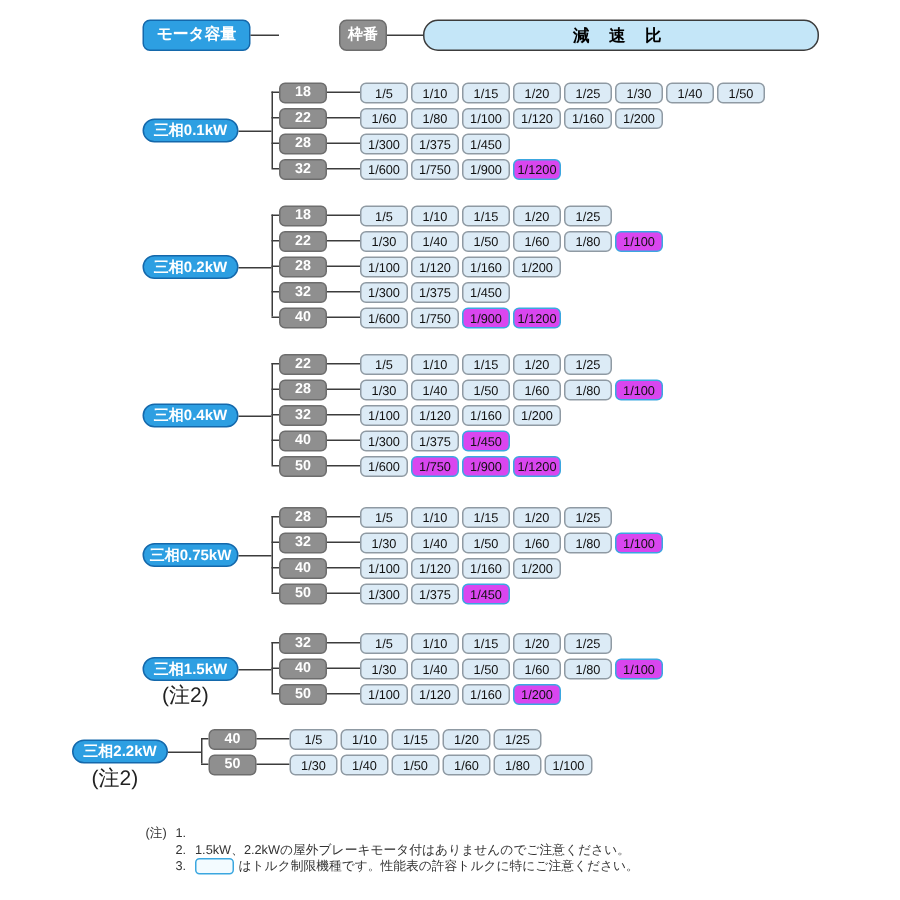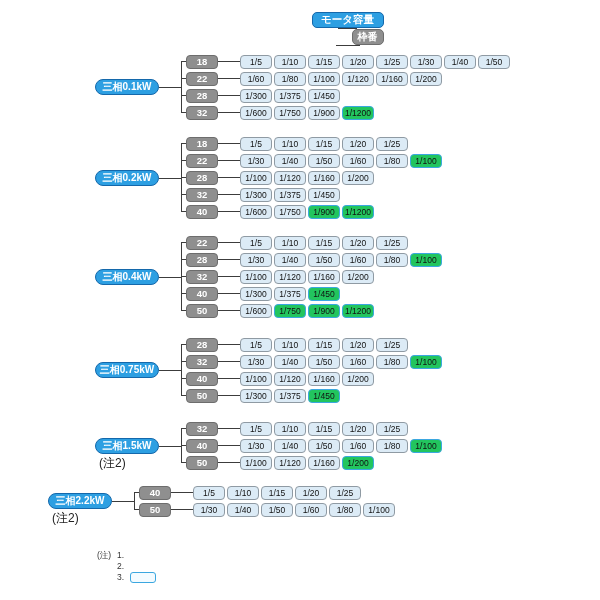--- a/index.html
+++ b/index.html
@@ -1,45 +1,45 @@
 <!DOCTYPE html>
 <html><head>
 <meta charset="utf-8">
 <style>
   html,body{margin:0;padding:0;background:#fff;}
   body{width:600px;height:600px;font-family:"Liberation Sans","DejaVu Sans",sans-serif;}
   .canvas{position:relative;width:600px;height:600px;overflow:hidden;background:#fff;}
 
   
-  .header-row{display:flex;align-items:center;margin:12px 0 0 95px;height:22px;flex-direction:column;}
+  .header-row{display:flex;align-items:center;margin:12px 0 0 95px;height:22px;}
   .btn-blue{background:#2d9fe2;border:1.5px solid #1468ab;border-radius:5px;color:#fff;
     font-weight:bold;display:flex;align-items:center;justify-content:center;box-sizing:border-box;}
   .motor-btn{width:72px;height:21px;font-size:10.5px;}
   .frame-btn{width:32px;height:21px;background:#8f8f8f;border:1.5px solid #6d6d6d;border-radius:5px;
     color:#fff;font-weight:bold;font-size:10px;display:flex;align-items:center;justify-content:center;box-sizing:border-box;margin-left:40px;}
   .ratio-header{width:264px;height:21px;background:#c4e6f8;border:1.5px solid #3c3c3c;border-radius:10px;
     color:#000;font-weight:bold;font-size:11px;letter-spacing:5px;display:flex;align-items:center;justify-content:center;box-sizing:border-box;}
   .hline{border-top:1.5px solid #3c3c3c;height:0;}
   .h1{width:19px;}.h2{width:24px;}
 
   
   .group{position:relative;margin-left:95px;width:505px;}
   .glabel{position:absolute;left:0;top:50%;transform:translateY(-50%);width:64px;height:16px;font-size:10px;border-radius:8px;}
-  .gnote{position:absolute;left:4px;top:calc(50% + 9px);font-size:12px;color:#222;}
+  .gnote{position:absolute;left:13px;top:calc(50% + 9px);font-size:14px;color:#222;}
   .glabel-line{position:absolute;left:64px;width:22px;top:50%;border-top:1.5px solid #3c3c3c;height:0;}
   .trunk{position:absolute;left:86px;top:8px;border-left:1.5px solid #3c3c3c;width:0;}
   .rows{margin-left:86px;}
   .row{display:flex;align-items:center;height:17px;}
   .branch{width:5px;border-top:1.5px solid #3c3c3c;height:0;flex:none;}
   .fbox{width:32px;height:14px;background:#8f8f8f;border:1px solid #6d6d6d;border-radius:4px;color:#fff;
     font-weight:bold;font-size:9.5px;display:flex;align-items:center;justify-content:center;box-sizing:border-box;flex:none;text-align:center;}
   .flink{width:22px;border-top:1.5px solid #3c3c3c;height:0;flex:none;}
   .rbox{width:32px;height:14px;margin-right:2px;background:#dcebf6;border:1px solid #8f9aa3;border-radius:4px;
     color:#111;font-size:8.5px;display:flex;align-items:center;justify-content:center;box-sizing:border-box;flex:none;}
-  .rbox.hl{background:#22c55e;border:1.5px solid #3ba7e0;}
+  .rbox.hl{background:#d946ef;border:1.5px solid #3ba7e0;}
 
   
   .footnotes{margin:32px 0 0 97px;font-size:8.5px;line-height:11px;color:#333;}
   .fn-row{display:flex;align-items:center;white-space:nowrap;}
   .fn-prefix{width:20px;flex:none;}
   .fn-num{width:13px;flex:none;}
   .ind1{margin-left:33px;}
   .ind0{margin-left:20px;}
   .note-box{display:inline-block;width:24px;height:9px;background:#f3fbff;border:1.5px solid #3ba7e0;
     border-radius:3px;margin-right:3px;flex:none;}
@@ -47,20 +47,21 @@
 </head>
 <body>
 
 <div class="canvas">
 
   <div class="header-row">
     <div class="btn-blue motor-btn">モータ容量</div>
     <div class="hline h1"></div>
     <div class="frame-btn">枠番</div>
     <div class="hline h2"></div>
+    <div class="ratio-header">減 速 比</div>
   </div>
 
   <div id="groups">
       <div class="group" style="margin-top: 19px; height: 68px;">
         <div class="btn-blue glabel">三相0.1kW</div>
         <div class="glabel-line"></div>
         <div class="trunk" style="height: 51px;"></div>
         <div class="rows">
           <div class="row">
             <span class="branch"></span>
@@ -327,20 +328,22 @@
       </div>
     </div>
 
   <div class="footnotes">
     <div class="fn-row">
       <span class="fn-prefix">(注)</span>
       <span class="fn-num">1.</span>
     </div>
     <div class="fn-row ind0">
       <span class="fn-num">2.</span>
+      <span class="fn-text">1.5kW、2.2kWの屋外ブレーキモータ付はありませんのでご注意ください。</span>
     </div>
     <div class="fn-row ind0">
       <span class="fn-num">3.</span>
       <span class="note-box"></span>
+      <span class="fn-text">はトルク制限機種です。性能表の許容トルクに特にご注意ください。</span>
     </div>
   </div>
 
 </div>
 
 </body></html>

